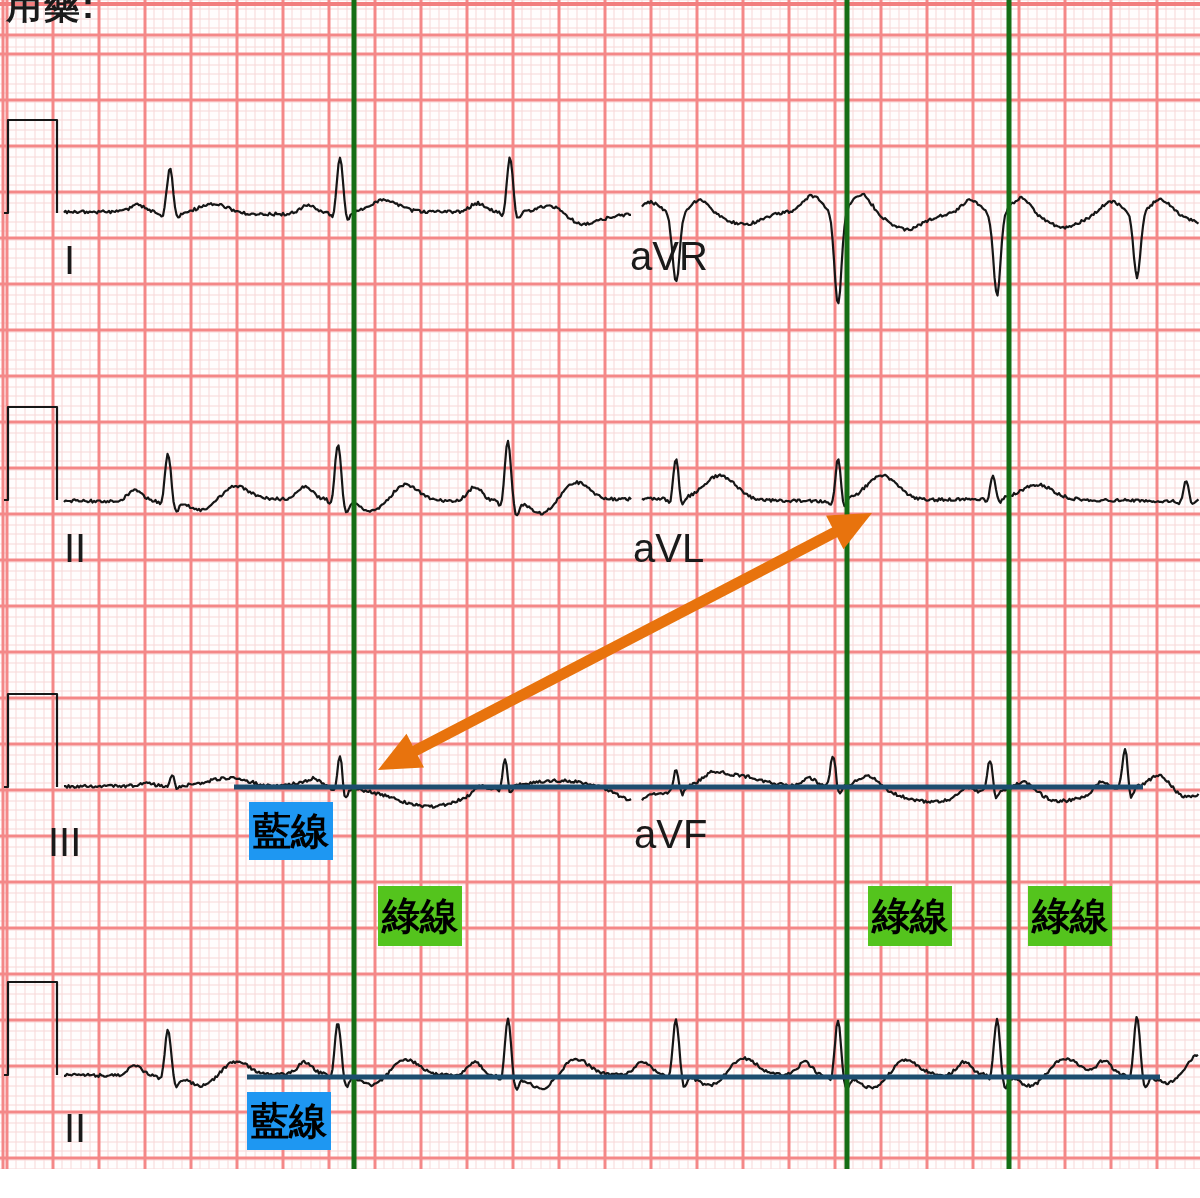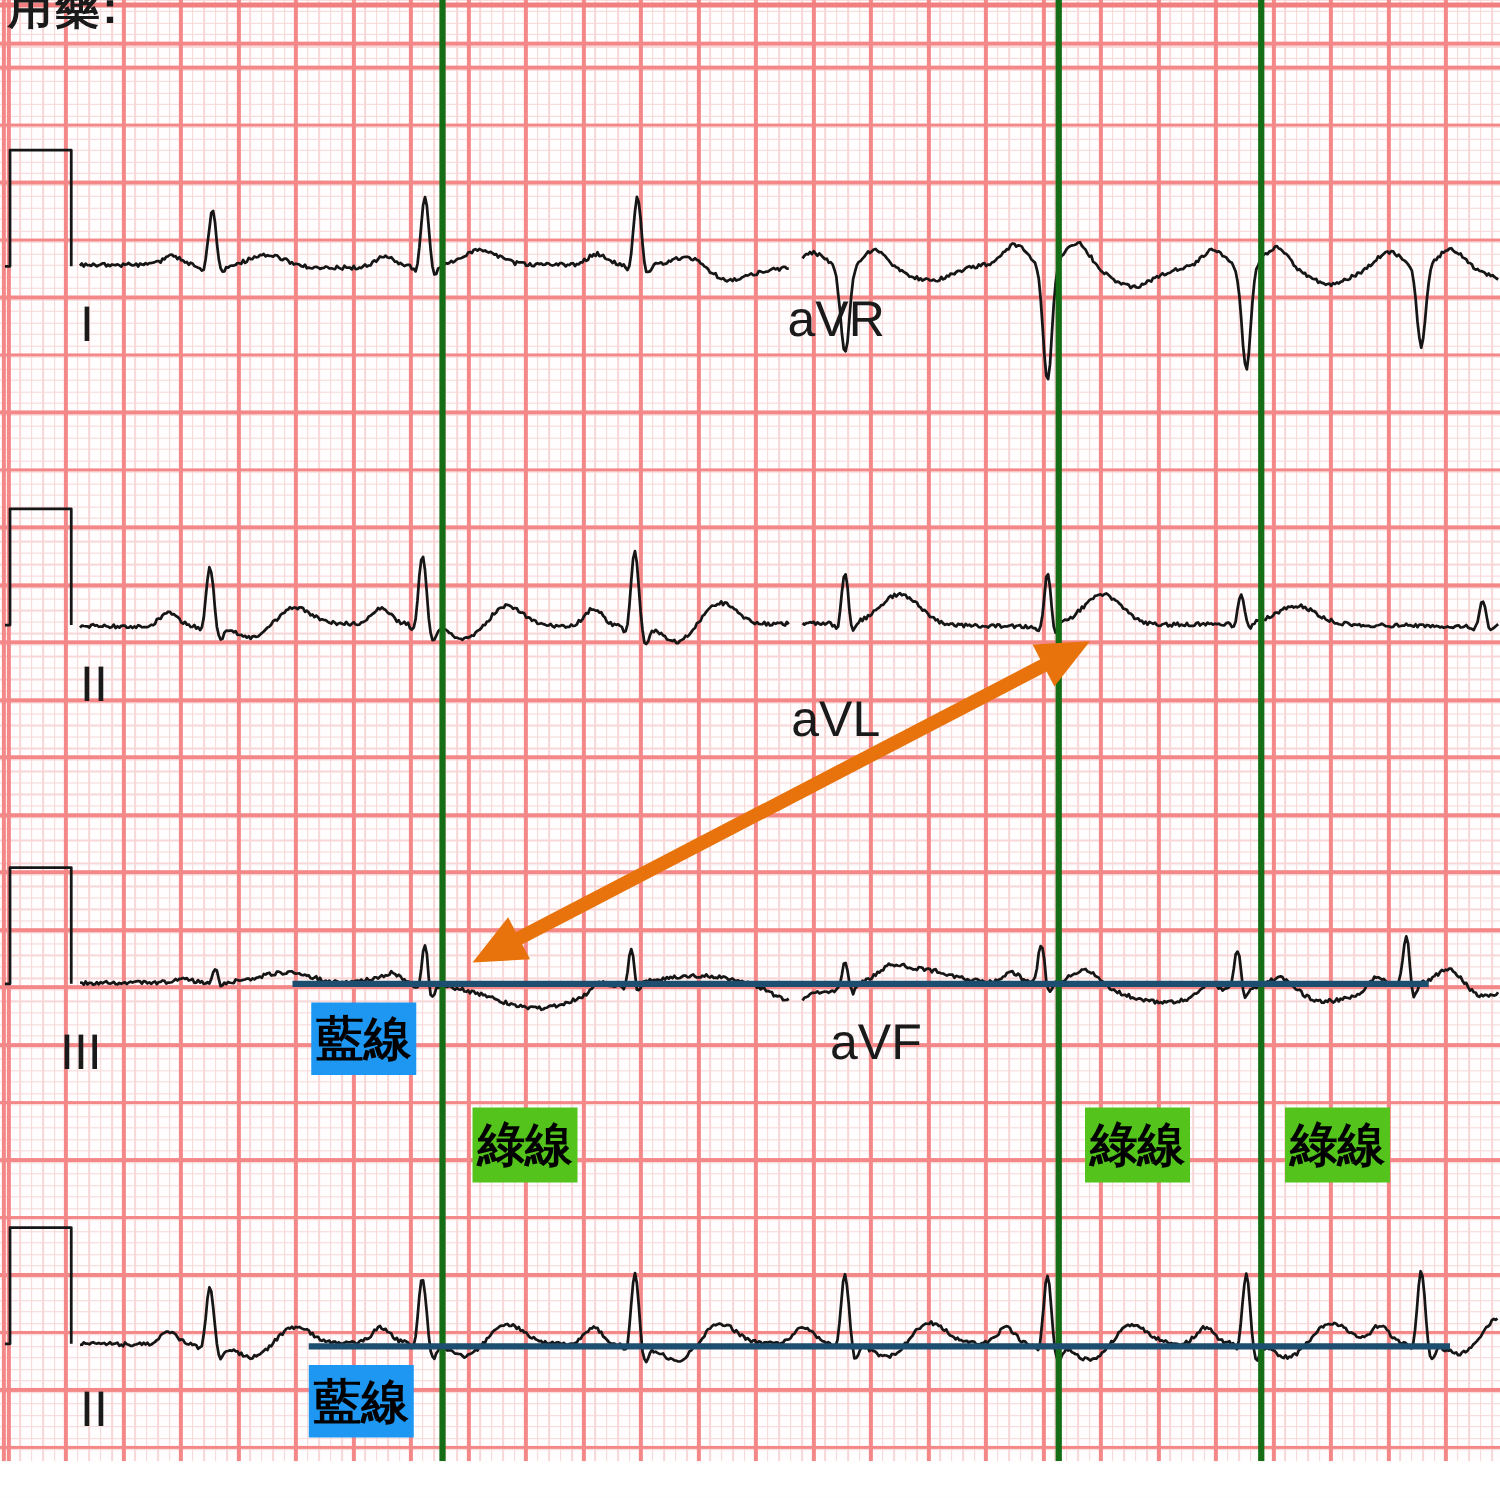--- a/index.html
+++ b/index.html
@@ -56,23 +56,23 @@
       <line x1="408.1623716479821" y1="754.308239851151" x2="841.8376283520179" y2="528.691760148849" stroke="#e8730d" stroke-width="11"></line>
       <polygon points="872,513 843.509524518026,549.2393819871564 825.9716749399006,515.5284960276471" fill="#e8730d"></polygon>
       <polygon points="378,770 424.0283250600994,767.4715039723529 406.49047548197404,733.7606180128436" fill="#e8730d"></polygon>
     </svg>
 
   <div class="lbl med">用藥:</div>
 
   <div class="lbl lead" style="left:64px;top:240px">I</div>
   <div class="lbl lead" style="left:630px;top:236px">aVR</div>
   <div class="lbl lead" style="left:64px;top:528px">II</div>
-  <div class="lbl lead" style="left:633px;top:556px">aVL</div>
+  <div class="lbl lead" style="left:633px;top:528px">aVL</div>
   <div class="lbl lead" style="left:48px;top:822px">III</div>
-  <div class="lbl lead" style="left:664px;top:814px">aVF</div>
+  <div class="lbl lead" style="left:634px;top:814px">aVF</div>
   <div class="lbl lead" style="left:64px;top:1108px">II</div>
 
   <div class="chip blue1" style="background: rgb(30, 151, 242);">藍線</div>
   <div class="chip blue2" style="background: rgb(30, 151, 242);">藍線</div>
   <div class="chip green1" style="background: rgb(84, 196, 29);">綠線</div>
   <div class="chip green2" style="background: rgb(84, 196, 29);">綠線</div>
   <div class="chip green3" style="background: rgb(84, 196, 29);">綠線</div>
 
 </div>
 

